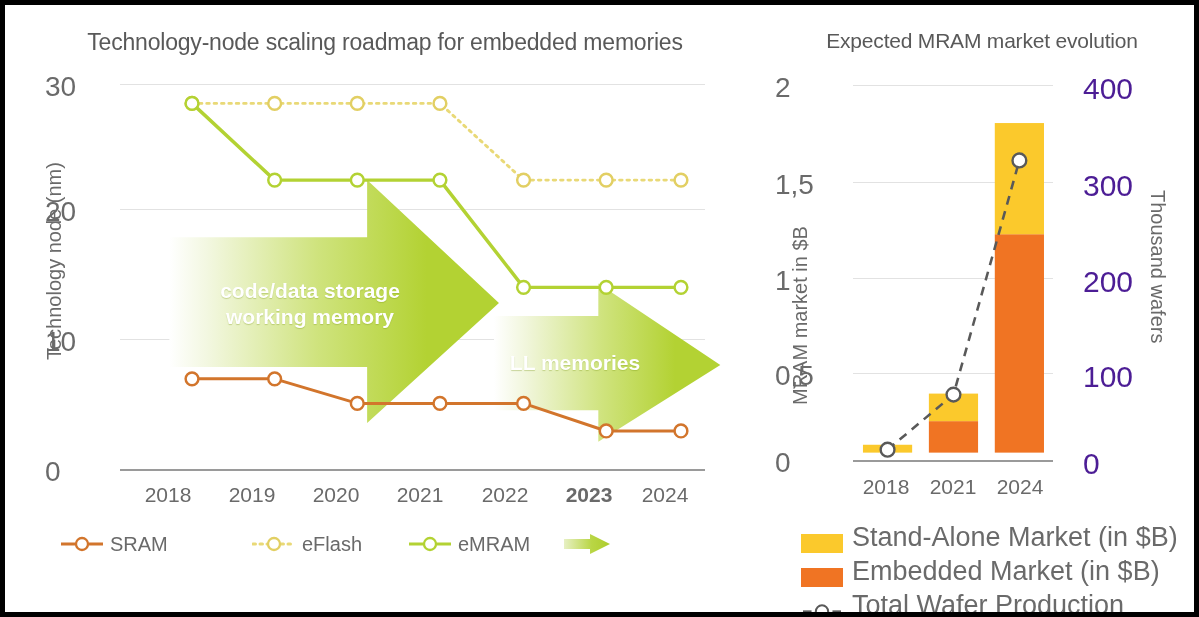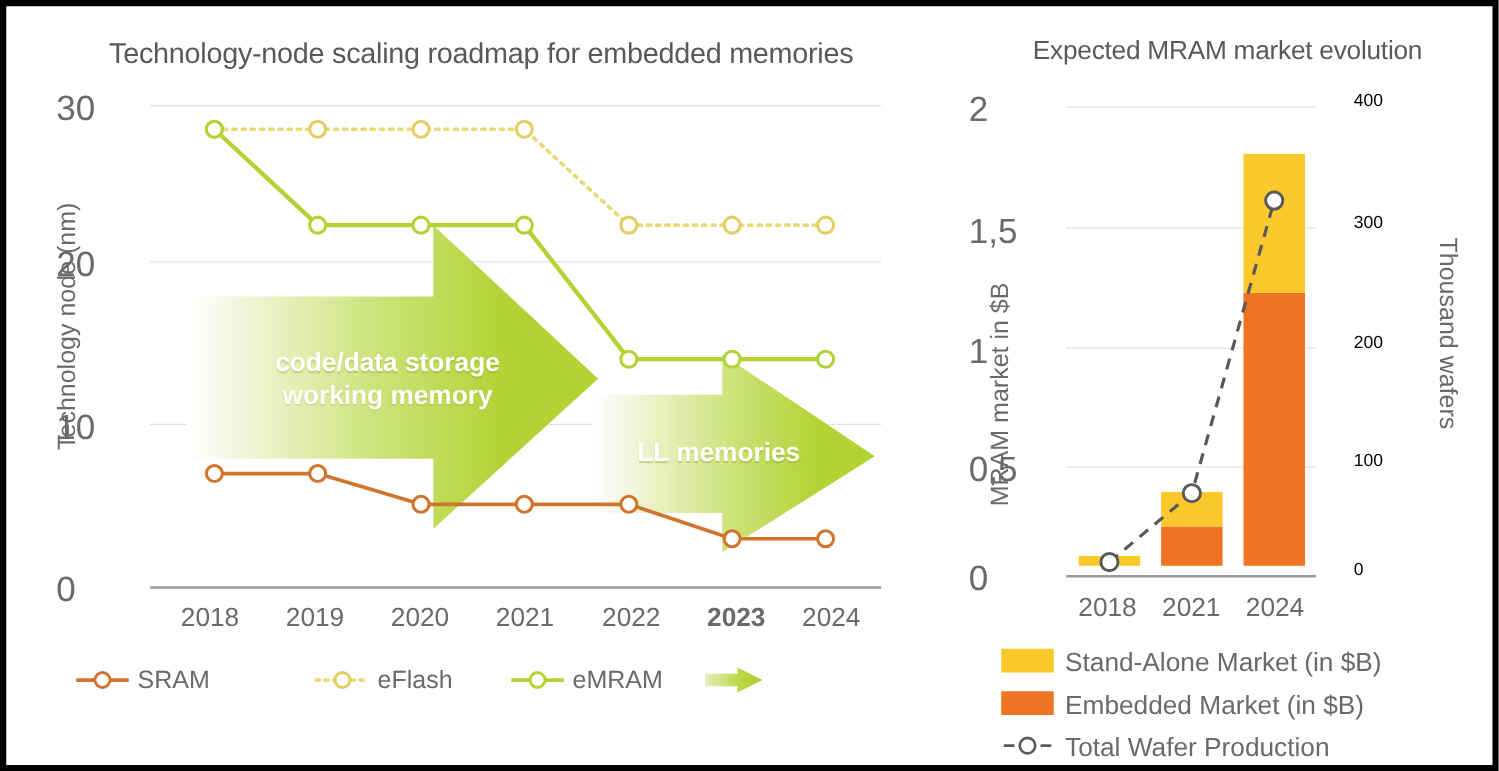--- a/index.html
+++ b/index.html
@@ -17,21 +17,21 @@
     background: #ffffff;
     box-sizing: border-box;
     border: 5px solid #000000;
     overflow: hidden;
   }
   .panel {
     position: absolute;
     top: 0;
     height: 100%;
   }
-  #left-panel  { left: 0;     width: 760px; }
+  #left-panel  { left: 0;     width: 760px; padding-left: 41px; }
   #right-panel { left: 760px; width: 434px; }
 
   .chart-title {
     position: absolute;
     text-align: center;
     color: #595959;
     font-size: 23px;
     font-family: "Liberation Sans", sans-serif;
     letter-spacing: -0.2px;
     white-space: nowrap;
@@ -52,22 +52,22 @@
   }
   .ytick {
     position: absolute;
     color: #6a6a6a;
     font-size: 28px;
     white-space: nowrap;
   }
   .ytick-right {
     position: absolute;
     text-align: left;
-    color: #000000;
-    font-size: 14px;
+    color: #4c1d95;
+    font-size: 30px;
     white-space: nowrap;
   }
   .xtick {
     position: absolute;
     text-align: center;
     color: #6a6a6a;
     font-size: 21px;
     white-space: nowrap;
   }
   .axis-title {
@@ -123,25 +123,25 @@
   .legend-text { color: #6a6a6a; }
 
   #right-legend {
     position: absolute;
     left: 36px;
     top: 514px;
     width: 380px;
   }
   .rlegend-row {
     display: flex;
-    align-items: flex-start;
+    align-items: flex-end;
     gap: 9px;
     height: 34px;
     color: #6a6a6a;
-    font-size: 21px;
+    font-size: 27px;
     white-space: nowrap;
   }
   .swatch {
     width: 42px;
     height: 19px;
     flex: none;
   }
 </style>
 </head>
 <body>

